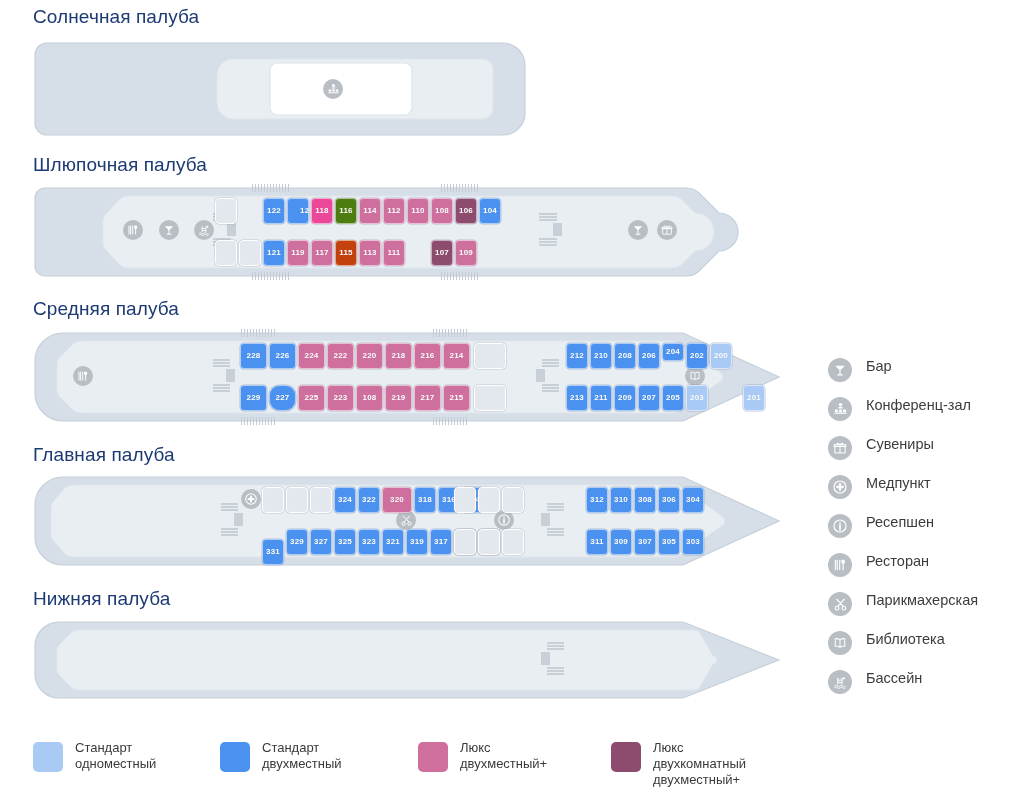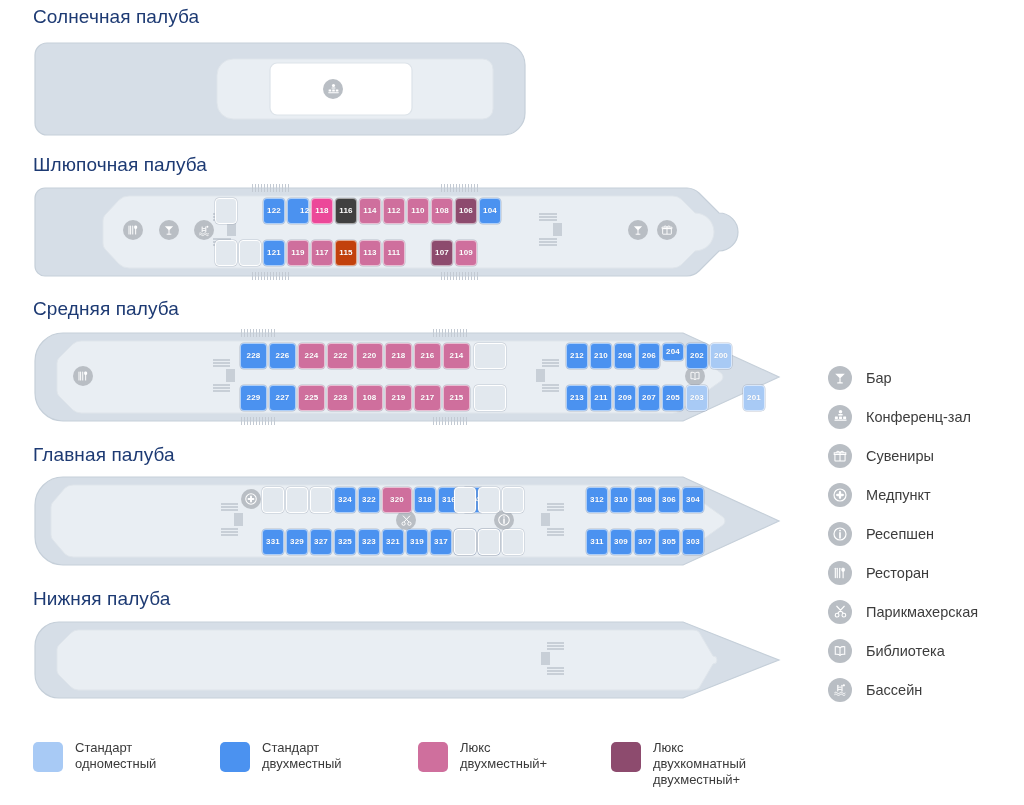--- a/index.html
+++ b/index.html
@@ -65,21 +65,21 @@
   .stairs span{position:absolute;background:#c8cfd7;}
 
   
   .hatch{
     position:absolute;height:8px;
     background:repeating-linear-gradient(90deg,#c3cad3 0 1px,transparent 1px 3px);
   }
 
   
   .facilities{position:absolute;left:828px;top:358px;}
-  .fac-row{display:flex;align-items:center;height:39px;}
+  .fac-row{display:flex;height:39px;}
   .fac-ico{
     width:24px;height:24px;border-radius:50%;
     background:#b9bec4;
     display:flex;align-items:center;justify-content:center;
     flex:0 0 auto;
   }
   .fac-label{
     margin-left:14px;font-size:14.5px;color:#3c3c3c;white-space:nowrap;
   }
 
@@ -186,21 +186,21 @@
       <span style="left:0;top:31px;width:18px;height:1.5px;"></span>
     </div>
 
     <div class="cabin empty" style="left:182px;top:12px;width:22px;height:26px;"></div>
     <div class="cabin empty" style="left:182px;top:54px;width:22px;height:26px;"></div>
     <div class="cabin empty" style="left:206px;top:54px;width:22px;height:26px;"></div>
     <div id="boat-top">
         <div class="cabin" style="left: 230px; top: 12px; width: 22px; height: 26px; background: rgb(75, 146, 240);">122</div>
         <div class="cabin" style="left: 254px; top: 12px; width: 22px; height: 26px; background: rgb(75, 146, 240); padding-left: 18px;">120</div>
         <div class="cabin" style="left: 278px; top: 12px; width: 22px; height: 26px; background: #ec4899;">118</div>
-        <div class="cabin" style="left: 302px; top: 12px; width: 22px; height: 26px; background: #404040;">116</div>
+        <div class="cabin" style="left: 302px; top: 12px; width: 22px; height: 26px; background: #4d7c0f;">116</div>
         <div class="cabin" style="left: 326px; top: 12px; width: 22px; height: 26px; background: rgb(207, 111, 157);">114</div>
         <div class="cabin" style="left: 350px; top: 12px; width: 22px; height: 26px; background: rgb(207, 111, 157);">112</div>
         <div class="cabin" style="left: 374px; top: 12px; width: 22px; height: 26px; background: rgb(207, 111, 157);">110</div>
         <div class="cabin" style="left: 398px; top: 12px; width: 22px; height: 26px; background: rgb(207, 111, 157);">108</div>
         <div class="cabin" style="left: 422px; top: 12px; width: 22px; height: 26px; background: rgb(141, 75, 110);">106</div>
         <div class="cabin" style="left: 446px; top: 12px; width: 22px; height: 26px; background: rgb(75, 146, 240);">104</div>
       </div>
     <div id="boat-bottom">
         <div class="cabin" style="left: 230px; top: 54px; width: 22px; height: 26px; background: rgb(75, 146, 240);">121</div>
         <div class="cabin" style="left: 254px; top: 54px; width: 22px; height: 26px; background: rgb(207, 111, 157);">119</div>
@@ -265,21 +265,21 @@
         <div class="cabin" style="left: 236px; top: 12px; width: 27px; height: 26px; background: rgb(75, 146, 240);">226</div>
         <div class="cabin" style="left: 265px; top: 12px; width: 27px; height: 26px; background: rgb(207, 111, 157);">224</div>
         <div class="cabin" style="left: 294px; top: 12px; width: 27px; height: 26px; background: rgb(207, 111, 157);">222</div>
         <div class="cabin" style="left: 323px; top: 12px; width: 27px; height: 26px; background: rgb(207, 111, 157);">220</div>
         <div class="cabin" style="left: 352px; top: 12px; width: 27px; height: 26px; background: rgb(207, 111, 157);">218</div>
         <div class="cabin" style="left: 381px; top: 12px; width: 27px; height: 26px; background: rgb(207, 111, 157);">216</div>
         <div class="cabin" style="left: 410px; top: 12px; width: 27px; height: 26px; background: rgb(207, 111, 157);">214</div>
       </div>
     <div id="middle-bottom-a">
         <div class="cabin" style="left: 207px; top: 54px; width: 27px; height: 26px; background: rgb(75, 146, 240);">229</div>
-        <div class="cabin" style="left: 236px; top: 54px; width: 27px; height: 26px; background: rgb(75, 146, 240);">227</div>
+        <div class="cabin" style="left: 236px; top: 54px; width: 27px; height: 26px; background: rgb(75, 146, 240); border-radius: 10px;">227</div>
         <div class="cabin" style="left: 265px; top: 54px; width: 27px; height: 26px; background: rgb(207, 111, 157);">225</div>
         <div class="cabin" style="left: 294px; top: 54px; width: 27px; height: 26px; background: rgb(207, 111, 157);">223</div>
         <div class="cabin" style="left: 323px; top: 54px; width: 27px; height: 26px; background: rgb(207, 111, 157);">108</div>
         <div class="cabin" style="left: 352px; top: 54px; width: 27px; height: 26px; background: rgb(207, 111, 157);">219</div>
         <div class="cabin" style="left: 381px; top: 54px; width: 27px; height: 26px; background: rgb(207, 111, 157);">217</div>
         <div class="cabin" style="left: 410px; top: 54px; width: 27px; height: 26px; background: rgb(207, 111, 157);">215</div>
       </div>
     <div class="cabin empty" style="left:441px;top:12px;width:32px;height:26px;"></div>
     <div class="cabin empty" style="left:441px;top:54px;width:32px;height:26px;"></div>
     <div id="middle-top-b">
@@ -359,21 +359,21 @@
         <div class="cabin" style="left: 325px; top: 12px; width: 22px; height: 26px; background: rgb(75, 146, 240);">322</div>
         <div class="cabin" style="left: 349px; top: 12px; width: 30px; height: 26px; background: rgb(207, 111, 157);">320</div>
         <div class="cabin" style="left: 381px; top: 12px; width: 22px; height: 26px; background: rgb(75, 146, 240);">318</div>
         <div class="cabin" style="left: 405px; top: 12px; width: 22px; height: 26px; background: rgb(75, 146, 240);">316</div>
         <div class="cabin" style="left: 429px; top: 12px; width: 22px; height: 26px; background: rgb(75, 146, 240);">314</div>
       </div>
     <div class="cabin empty" style="left:421px;top:12px;width:22px;height:26px;"></div>
     <div class="cabin empty" style="left:445px;top:12px;width:22px;height:26px;"></div>
     <div class="cabin empty" style="left:469px;top:12px;width:22px;height:26px;"></div>
     <div id="main-bottom-a">
-        <div class="cabin" style="left: 229px; top: 54px; width: 22px; height: 26px; background: rgb(75, 146, 240);">331</div>
+        <div class="cabin" style="left: 229px; top: 64px; width: 22px; height: 26px; background: rgb(75, 146, 240);">331</div>
         <div class="cabin" style="left: 253px; top: 54px; width: 22px; height: 26px; background: rgb(75, 146, 240);">329</div>
         <div class="cabin" style="left: 277px; top: 54px; width: 22px; height: 26px; background: rgb(75, 146, 240);">327</div>
         <div class="cabin" style="left: 301px; top: 54px; width: 22px; height: 26px; background: rgb(75, 146, 240);">325</div>
         <div class="cabin" style="left: 325px; top: 54px; width: 22px; height: 26px; background: rgb(75, 146, 240);">323</div>
         <div class="cabin" style="left: 349px; top: 54px; width: 22px; height: 26px; background: rgb(75, 146, 240);">321</div>
         <div class="cabin" style="left: 373px; top: 54px; width: 22px; height: 26px; background: rgb(75, 146, 240);">319</div>
         <div class="cabin" style="left: 397px; top: 54px; width: 22px; height: 26px; background: rgb(75, 146, 240);">317</div>
         <div class="cabin" style="left: 421px; top: 54px; width: 22px; height: 26px; background: rgb(75, 146, 240);">315</div>
         <div class="cabin" style="left: 445px; top: 54px; width: 22px; height: 26px; background: rgb(75, 146, 240);">313</div>
       </div>

